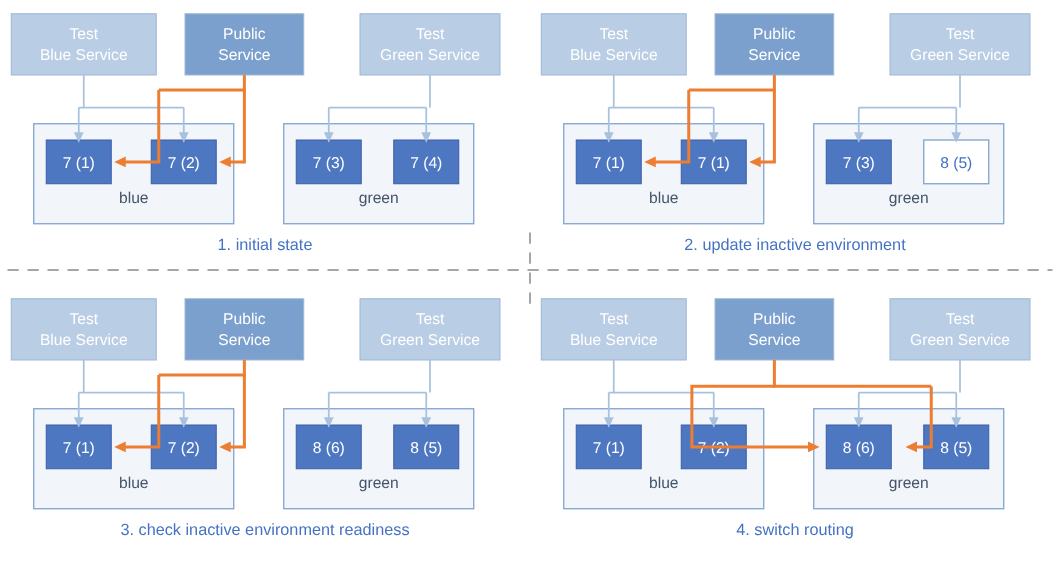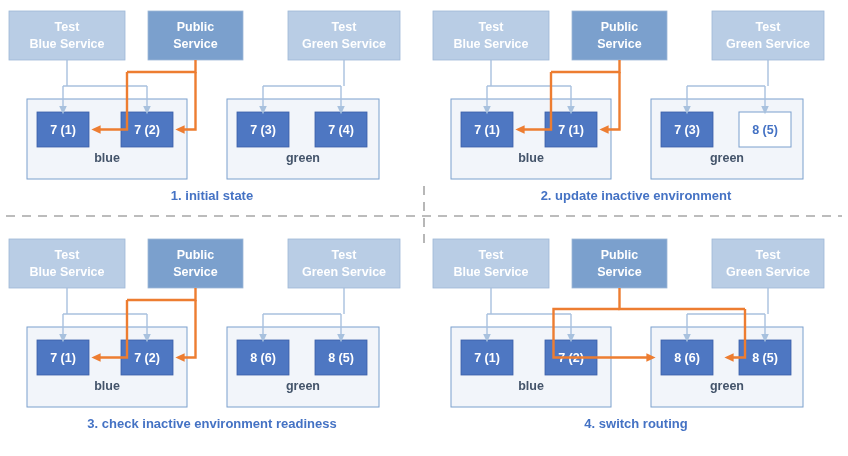--- a/index.html
+++ b/index.html
@@ -2,21 +2,21 @@
 <html><head>
 <meta charset="utf-8">
 <style>
   html,body{margin:0;padding:0;}
   body{
     width:848px;height:456px;
     background:#ffffff;
     font-family:"Liberation Sans", sans-serif;
     overflow:hidden;
   }
-  #stage{position:relative;width:848px;height:456px;font-weight:bold;}
+  #stage{position:relative;width:848px;height:456px;}
   svg{display:block;}
   .svc-label{
     font-family:"Liberation Sans", sans-serif;
     font-size:12.5px;
     fill:#ffffff;
     text-anchor:middle;
   }
   .inst-label{
     font-family:"Liberation Sans", sans-serif;
     font-size:12.5px;

